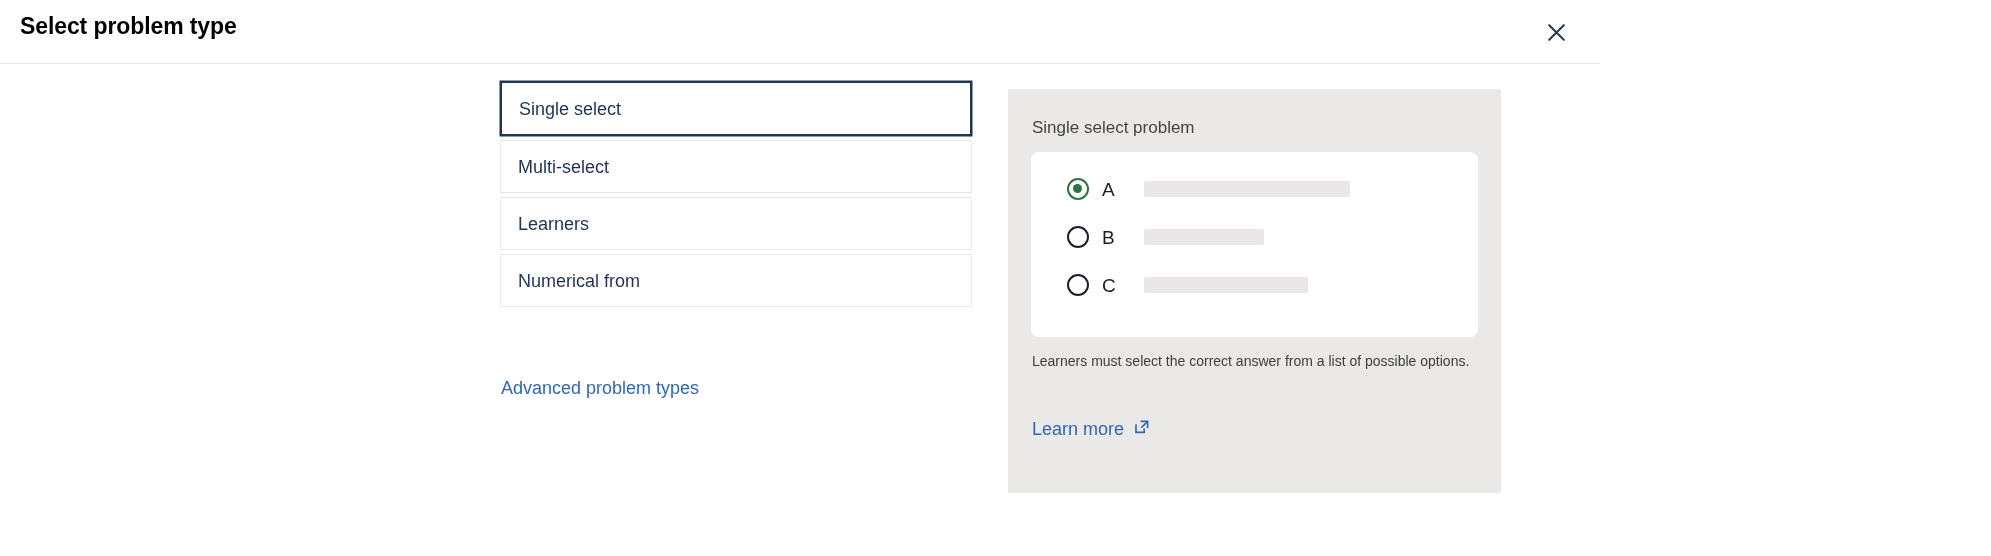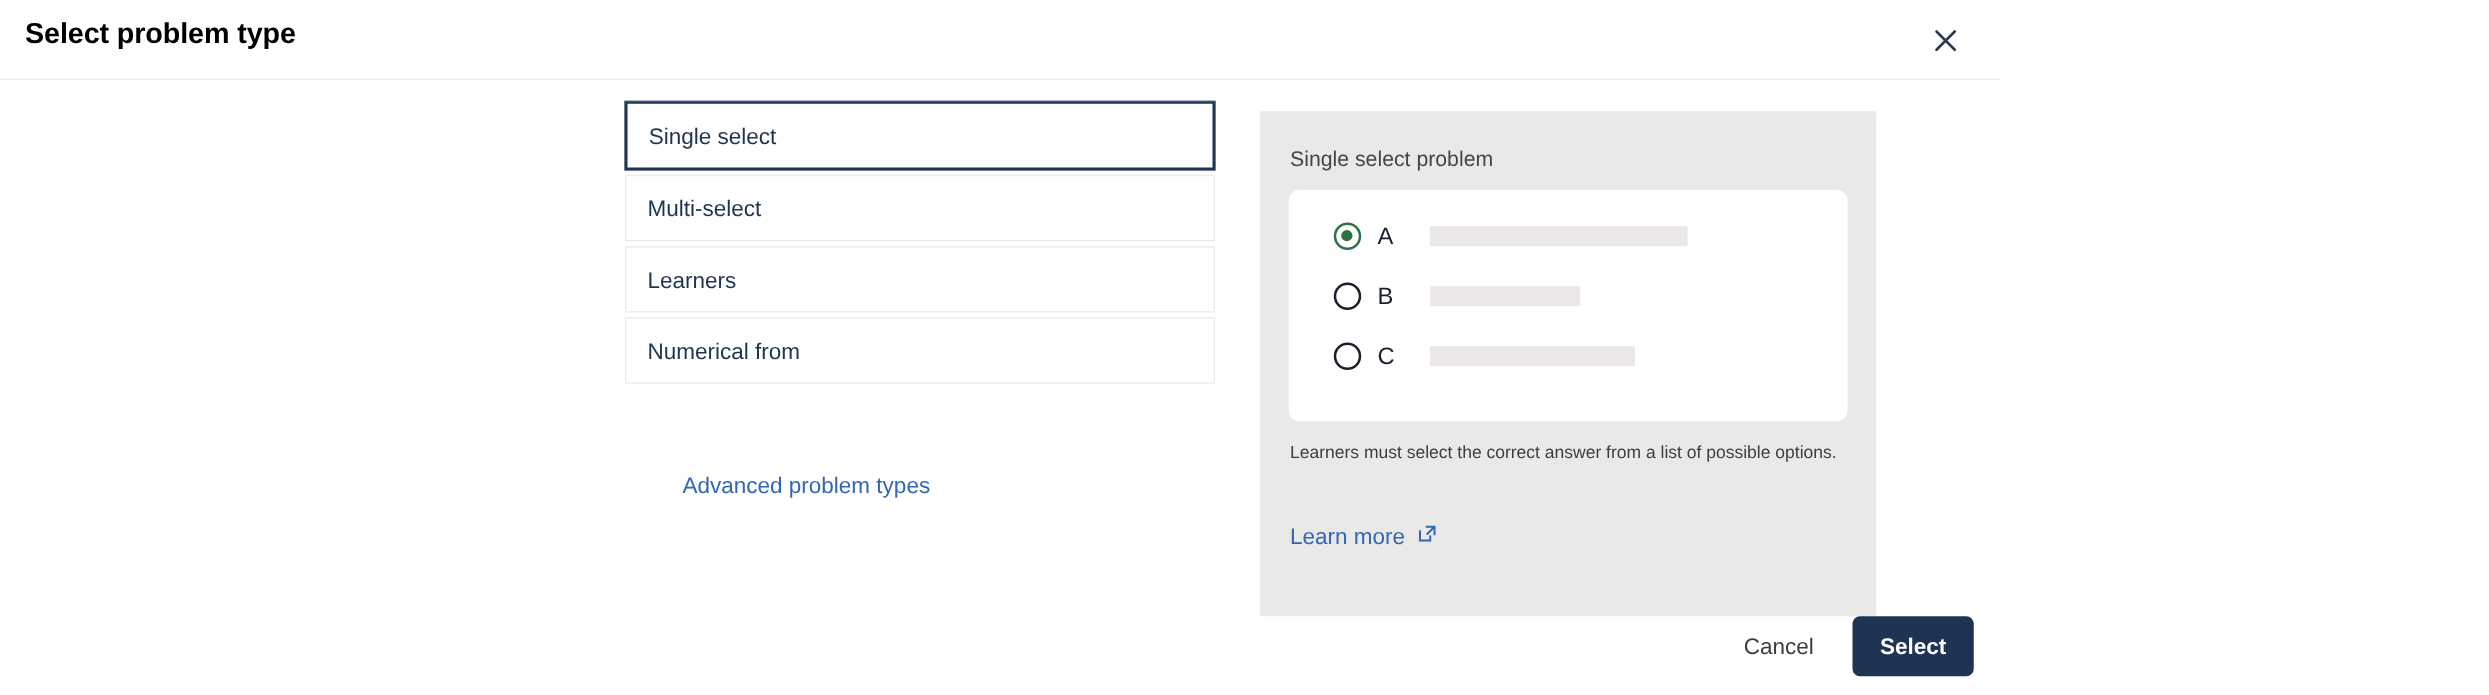--- a/index.html
+++ b/index.html
@@ -97,21 +97,20 @@
 
   .advanced-link {
     position: absolute;
     left: 501px;
     top: 314px;
     font-size: 18px;
     color: #3267b4;
     text-decoration: none;
     cursor: pointer;
     white-space: nowrap;
-    margin-left: 45px;
   }
 
   
   .preview-panel {
     position: absolute;
     left: 1008px;
     top: 25px;
     width: 493px;
     height: 404px;
     background: #eae9e8;
@@ -321,18 +320,14 @@
           <svg width="16" height="16" viewBox="0 0 16 16" aria-hidden="true">
             <path d="M2 5.2 V13.4 H10.2 V9.4" fill="none" stroke="#3267b4" stroke-width="1.6"></path>
             <path d="M6.6 2.4 H13.6 V9.2" fill="none" stroke="#3267b4" stroke-width="1.6"></path>
             <path d="M7.4 8.6 L13.4 2.6" fill="none" stroke="#3267b4" stroke-width="1.6"></path>
           </svg>
         </span>
       </a>
     </div>
   </div>
 
-  <div class="modal-footer">
-    <button class="cancel-btn">Cancel</button>
-    <button class="select-btn">Select</button>
-  </div>
 
 </div>
 
 </body></html>

